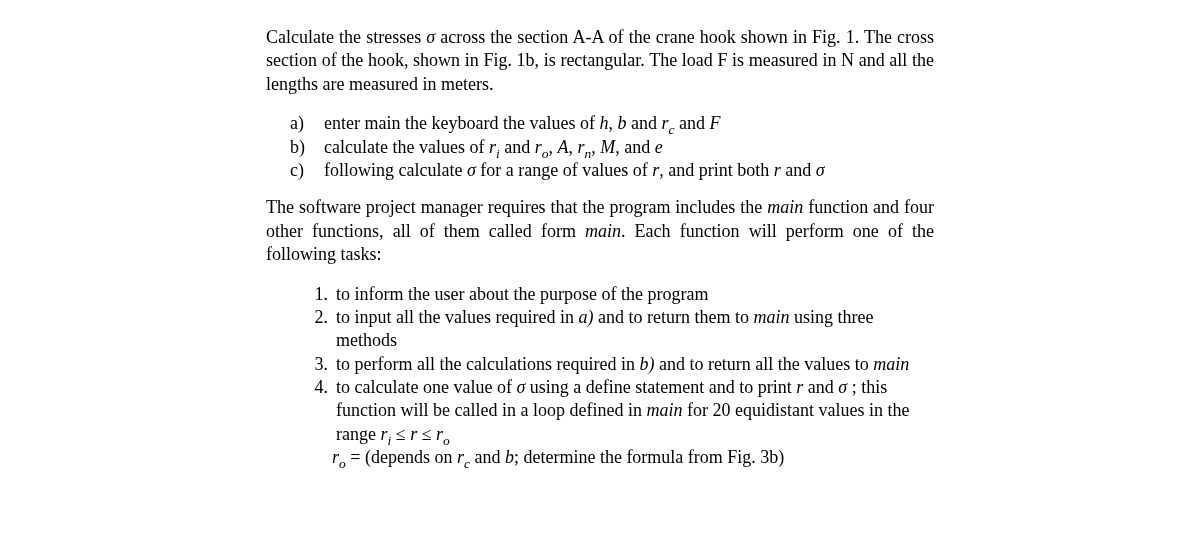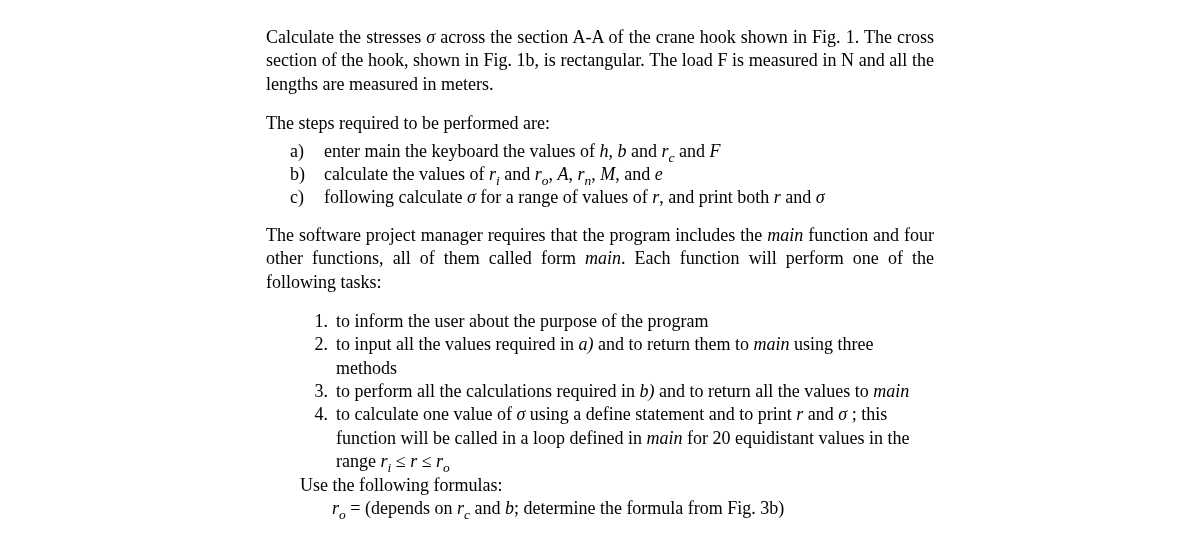--- a/index.html
+++ b/index.html
@@ -70,21 +70,20 @@
 </style>
 </head>
 <body>
 
 <div class="page">
 
   <div class="para">
     <span>Calculate the stresses </span><span class="ital">σ</span><span> across the section A-A of the crane hook shown in Fig. 1. The cross section of the hook, shown in Fig. 1b, is rectangular.  The load F is measured in N and all the lengths are measured in meters.</span>
   </div>
 
-  <div class="para2">The steps required to be performed are:</div>
 
   <div class="list-letter">
     <div class="row">
       <div class="marker">a)</div>
       <div class="body">
         <span>enter main the keyboard the values of </span><span class="ital">h</span><span>, </span><span class="ital">b</span><span> and </span><span class="ital"><span>r</span><span class="sub">c</span></span><span> and </span><span class="ital">F</span>
       </div>
     </div>
     <div class="row">
       <div class="marker">b)</div>
@@ -124,19 +123,18 @@
       </div>
     </div>
     <div class="row">
       <div class="marker">4.</div>
       <div class="body">
         <span>to calculate one value of </span><span class="ital">σ</span><span> using a define statement and to print </span><span class="ital">r</span><span> and </span><span class="ital">σ</span><span> ; this function will be called in a loop defined in </span><span class="ital">main</span><span> for 20 equidistant values in the range </span><span class="ital"><span>r</span><span class="sub">i</span></span><span> ≤ </span><span class="ital">r</span><span> ≤ </span><span class="ital"><span>r</span><span class="sub">o</span></span>
       </div>
     </div>
   </div>
 
-  <div class="use-line">Use the following formulas:</div>
 
   <div class="formula-line">
     <span class="ital"><span>r</span><span class="sub">o</span></span><span> = (depends on </span><span class="ital"><span>r</span><span class="sub">c</span></span><span> and </span><span class="ital">b</span><span>; determine the formula from  Fig. 3b)</span>
   </div>
 
 </div>
 
 </body></html>

